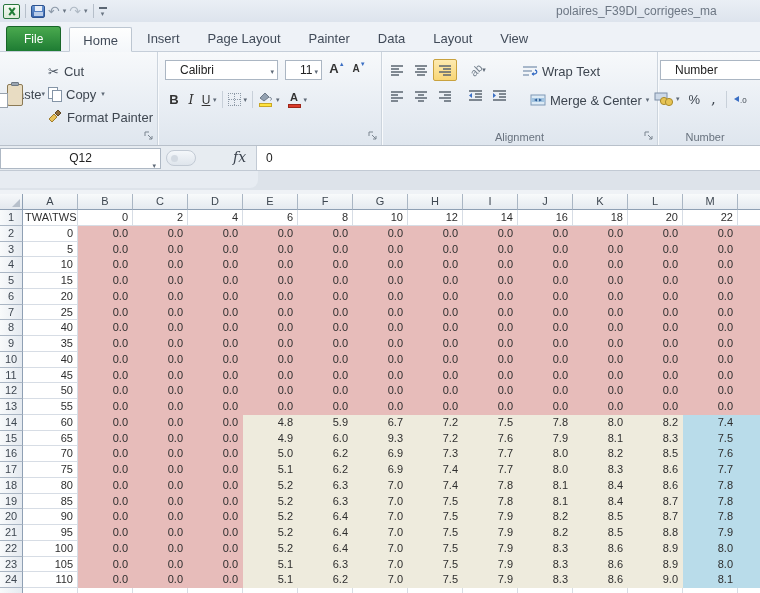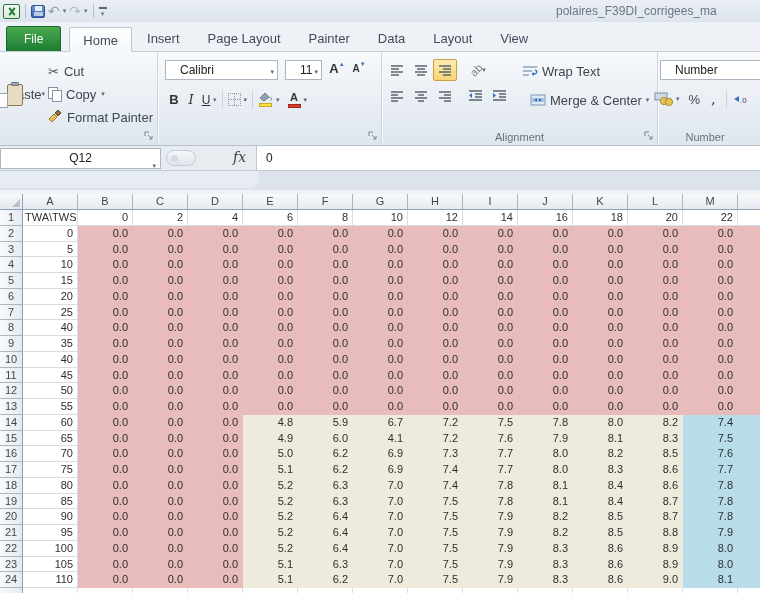--- a/index.html
+++ b/index.html
@@ -612,21 +612,21 @@
         <div class="gcell c-blue">6.6</div>
       </div>
       <div class="grow2">
         <div class="growh">15</div>
         <div class="gcell">65</div>
         <div class="gcell c-pink">0.0</div>
         <div class="gcell c-pink">0.0</div>
         <div class="gcell c-pink">0.0</div>
         <div class="gcell c-beige">4.9</div>
         <div class="gcell c-beige">6.0</div>
-        <div class="gcell c-beige">4.1</div>
+        <div class="gcell c-beige">9.3</div>
         <div class="gcell c-beige">7.2</div>
         <div class="gcell c-beige">7.6</div>
         <div class="gcell c-beige">7.9</div>
         <div class="gcell c-beige">8.1</div>
         <div class="gcell c-beige">8.3</div>
         <div class="gcell c-blue">7.5</div>
         <div class="gcell c-blue">6.7</div>
       </div>
       <div class="grow2">
         <div class="growh">16</div>

